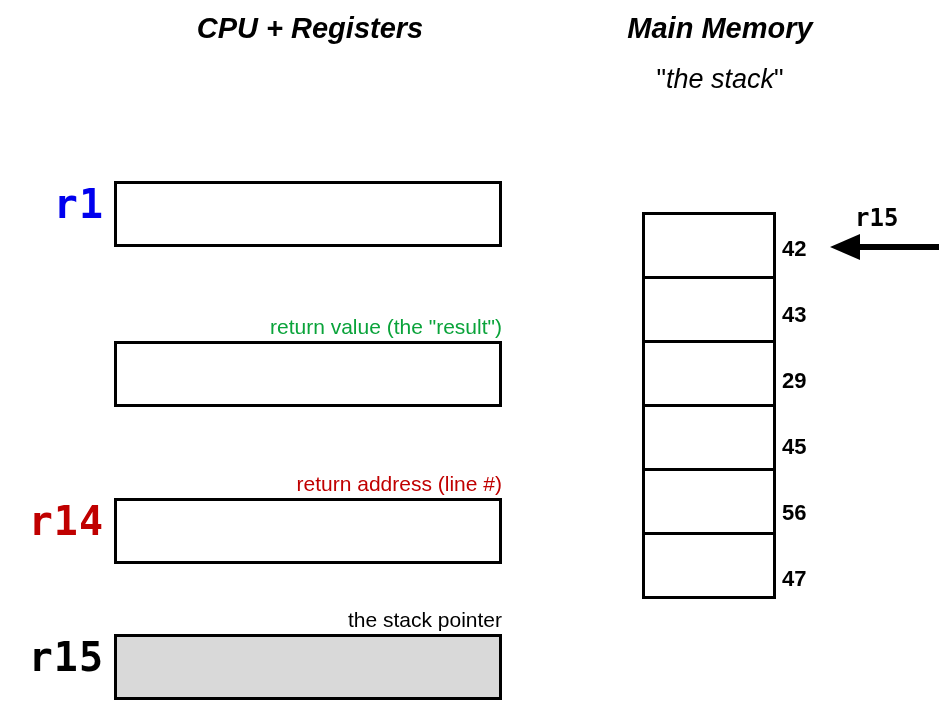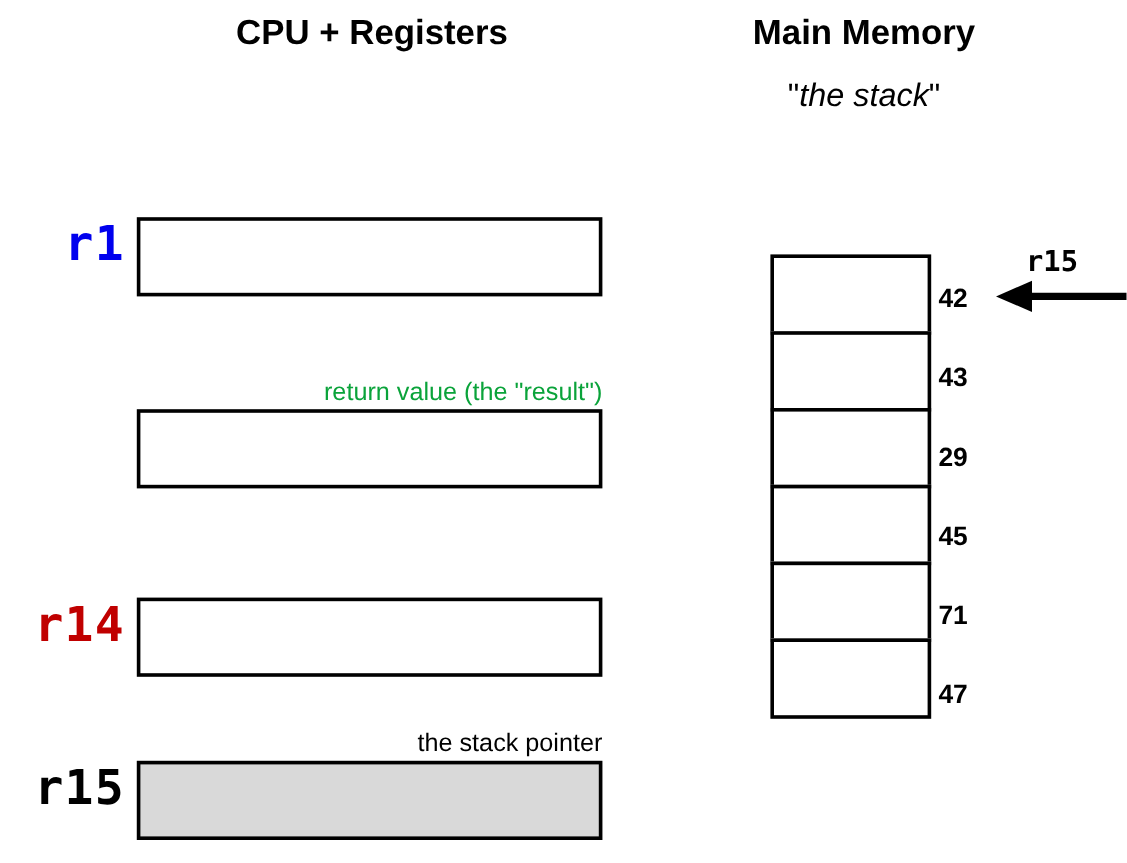--- a/index.html
+++ b/index.html
@@ -18,20 +18,21 @@
 
   
   .title {
     position: absolute;
     font-weight: bold;
     font-size: 29px;
     line-height: 36px;
     text-align: center;
     white-space: nowrap;
     color: #000000;
+    font-style: italic;
   }
   #cpu-title { left: 130px; top: 10px; width: 360px; }
   #mem-title { left: 570px; top: 10px; width: 300px; }
   .subtitle {
     position: absolute;
     font-size: 27px;
     line-height: 34px;
     text-align: center;
     white-space: nowrap;
     color: #000000;
@@ -144,20 +145,21 @@
   <div class="reg-name" style="color: rgb(0, 0, 238);">r1</div>
   <div class="reg-box"></div>
 </div>
 
 <div class="reg-row" id="reg-row-1" style="top:315px;">
   <div class="reg-caption" style="color: rgb(10, 163, 58);">return value (the "result")</div>
   <div class="reg-box"></div>
 </div>
 
 <div class="reg-row" id="reg-row-2" style="top:472px;">
+  <div class="reg-caption" style="color: rgb(192, 0, 0);">return address (line #)</div>
   <div class="reg-name" style="color: rgb(192, 0, 0);">r14</div>
   <div class="reg-box"></div>
 </div>
 
 <div class="reg-row" id="reg-row-3" style="top:608px;">
   <div class="reg-caption" style="color: rgb(0, 0, 0);">the stack pointer</div>
   <div class="reg-name" style="color: rgb(0, 0, 0);">r15</div>
   <div class="reg-box filled"></div>
 </div>
 
@@ -168,21 +170,21 @@
   <div class="mem-cell" style="top:64px;"></div>
   <div class="mem-addr" style="top:90px;">43</div>
 
   <div class="mem-cell" style="top:128px;"></div>
   <div class="mem-addr" style="top:156px;">29</div>
 
   <div class="mem-cell" style="top:192px;"></div>
   <div class="mem-addr" style="top:222px;">45</div>
 
   <div class="mem-cell" style="top:256px;"></div>
-  <div class="mem-addr" style="top:288px;">71</div>
+  <div class="mem-addr" style="top:288px;">56</div>
 
   <div class="mem-cell" style="top:320px;"></div>
   <div class="mem-addr" style="top:354px;">47</div>
 </div>
 
 <div id="sp-arrow-group">
   <svg id="sp-arrow-svg" width="109" height="30" viewBox="0 0 109 30" xmlns="http://www.w3.org/2000/svg">
     <line x1="28" y1="15" x2="109" y2="15" stroke="#000000" stroke-width="6"></line>
     <polygon points="0,15 30,2 30,28" fill="#000000"></polygon>
   </svg>

